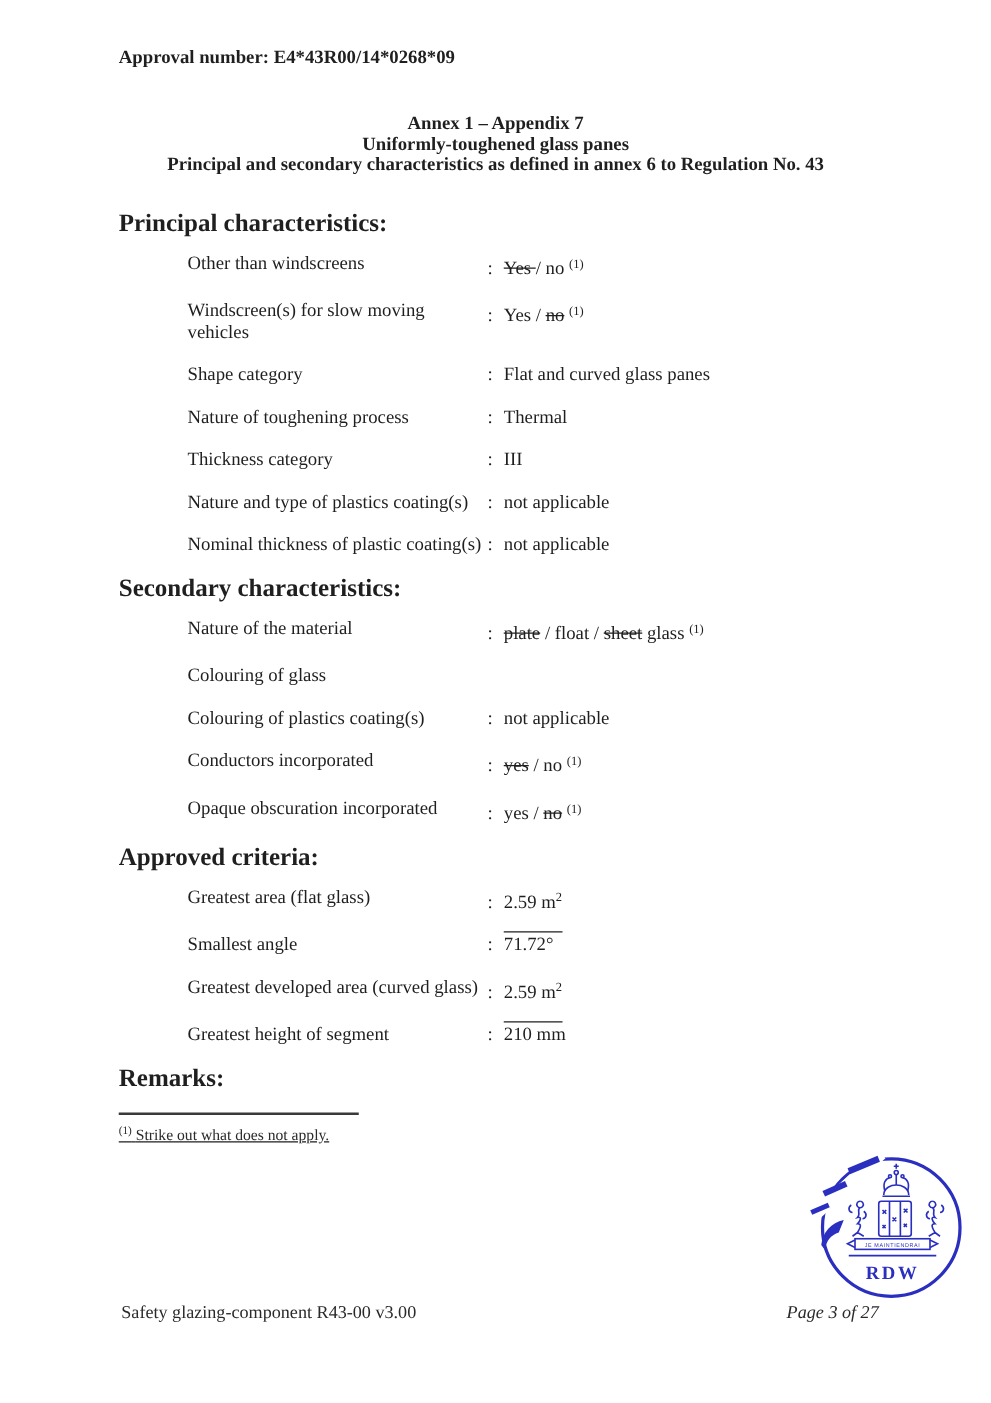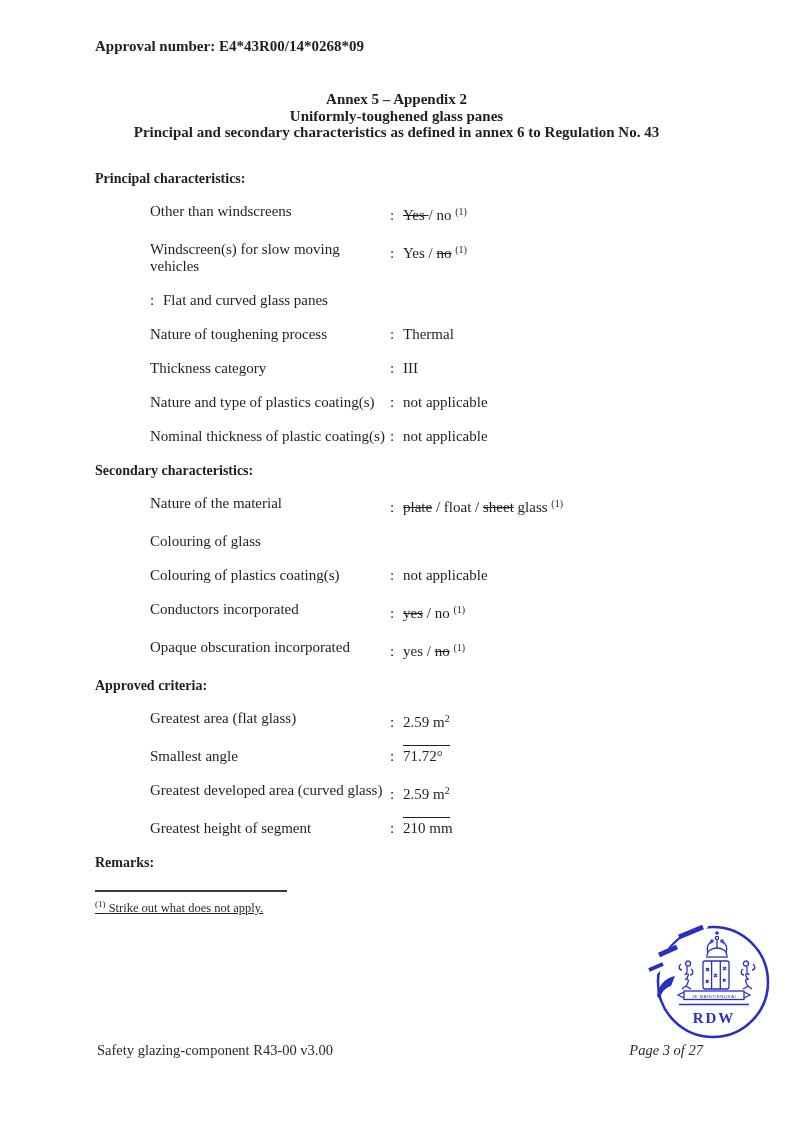--- a/index.html
+++ b/index.html
@@ -4,21 +4,21 @@
 <style>
   html,body{margin:0;padding:0;background:#fff;}
   .page{
     position:relative;width:793px;height:1122px;background:#ffffff;
     font-family:"Liberation Serif","DejaVu Serif",serif;
     color:#1f1f1f;font-size:15px;overflow:hidden;
   }
   .approval{position:absolute;left:95px;top:38px;font-weight:bold;font-size:15px;}
   .titleblock{position:absolute;left:0;right:0;top:91px;text-align:center;font-weight:bold;font-size:15px;line-height:16.5px;}
   .content{position:absolute;left:95px;top:170px;right:55px;}
-  .sec-heading{font-weight:bold;font-size:14px;line-height:18px;margin:0 0 15px 0;}
+  .sec-heading{font-weight:bold;font-size:20px;line-height:18px;margin:0 0 15px 0;}
   .row{display:flex;padding-left:55px;line-height:17px;margin-bottom:17px;align-items:flex-start;}
   .lab{flex:0 0 240px;width:240px;white-space:nowrap;}
   .lab .l2{white-space:nowrap;}
   .val{flex:1;white-space:nowrap;}
   .colon{display:inline-block;width:13px;}
   .strike{text-decoration:line-through;}
   .sup{font-size:10px;vertical-align:5px;letter-spacing:0;}
   .uwrap{border-bottom:1.2px solid #1f1f1f;padding-bottom:15px;}
   .footnote-area{position:absolute;left:95px;top:890px;width:300px;text-decoration:underline;}
   .footnote-rule{width:192px;height:2px;background:#3a3a3a;margin-bottom:7px;}
@@ -29,37 +29,38 @@
   .footer-right{position:absolute;right:90px;top:1042px;font-style:italic;font-size:14.5px;color:#2a2a2a;}
 </style>
 </head>
 <body>
 
 <div class="page">
 
   <div class="approval">Approval number: E4*43R00/14*0268*09</div>
 
   <div class="titleblock">
-    <div>Annex 5 – Appendix 2</div>
+    <div>Annex 1 – Appendix 7</div>
     <div>Uniformly-toughened glass panes</div>
     <div>Principal and secondary characteristics as defined in annex 6 to Regulation No. 43</div>
   </div>
 
   <div class="content" id="sections">
       <div class="section">
         <div class="sec-heading">Principal characteristics:</div>
         <div class="row">
           <div class="lab">Other than windscreens</div>
           <div class="val"><span class="colon">:</span><span class="strike">Yes </span><span>/ no </span><span class="sup">(1)</span></div>
         </div>
         <div class="row">
           <div class="lab">Windscreen(s) for slow moving<br><span class="l2">vehicles</span></div>
           <div class="val"><span class="colon">:</span><span>Yes / </span><span class="strike">no</span><span> </span><span class="sup">(1)</span></div>
         </div>
         <div class="row">
+          <div class="lab">Shape category</div>
           <div class="val"><span class="colon">:</span><span>Flat and curved glass panes</span></div>
         </div>
         <div class="row">
           <div class="lab">Nature of toughening process</div>
           <div class="val"><span class="colon">:</span><span>Thermal</span></div>
         </div>
         <div class="row">
           <div class="lab">Thickness category</div>
           <div class="val"><span class="colon">:</span><span>III</span></div>
         </div>

